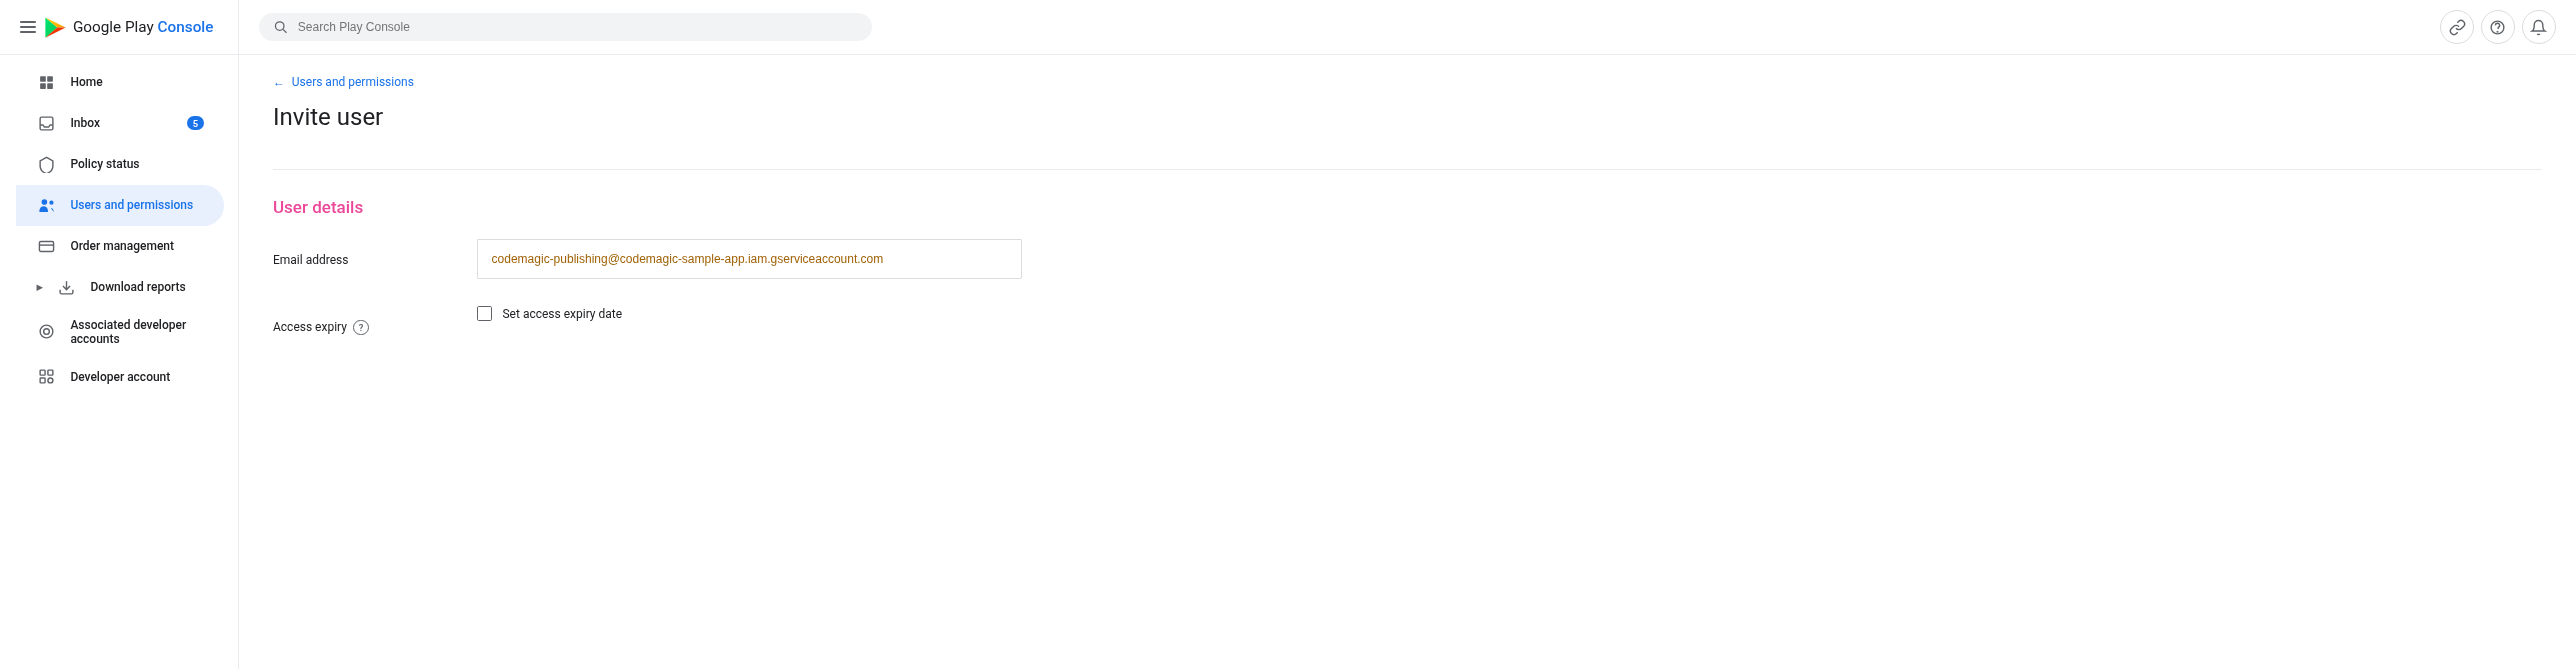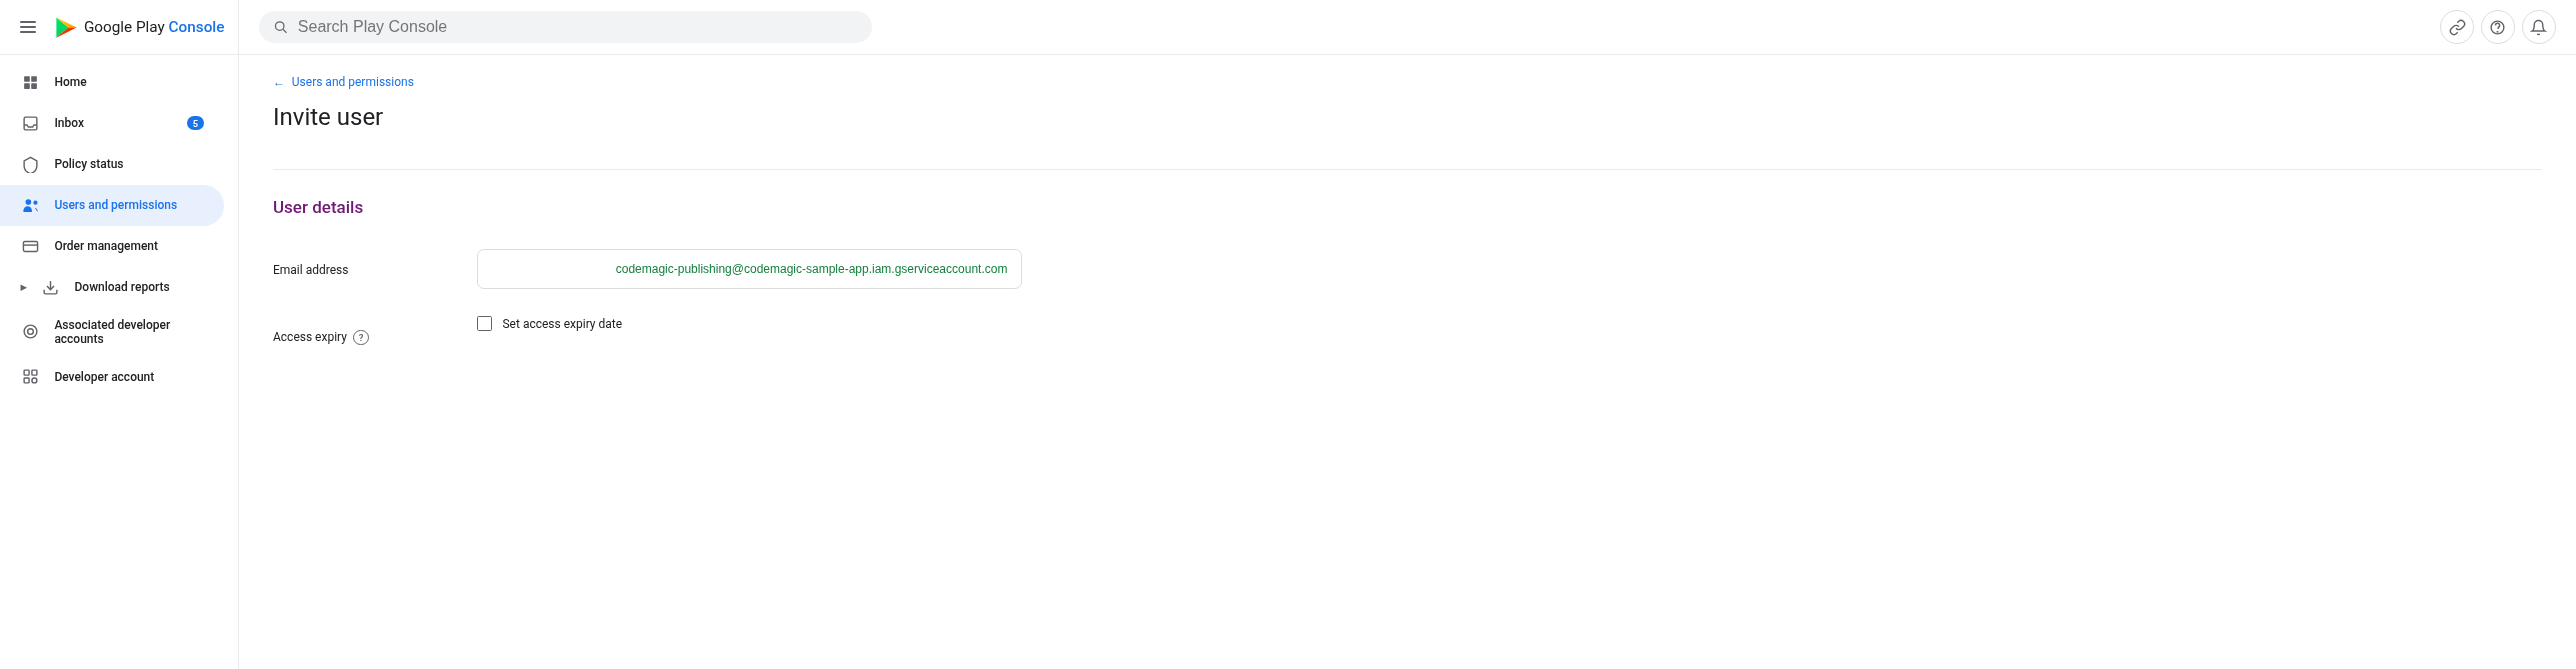--- a/index.html
+++ b/index.html
@@ -17,21 +17,21 @@
       flex-direction: column;
       overflow-y: auto;
     }
 
     .sidebar-header {
       display: flex;
       align-items: center;
       padding: 10.2px 13.6px;
       height: 55px;
       border-bottom: 0.9px solid #e8eaed;
-      gap: 11px;
+      gap: 0;
     }
 
     .hamburger-icon {
       display: flex; flex-direction: column; gap: 3.4px; cursor: pointer; padding: 6.8px;
     }
     .hamburger-icon span {
       display: block; width: 15.3px; height: 1.7px; background: #5f6368; border-radius: 0.9px;
     }
 
     .brand-logo {
@@ -54,20 +54,21 @@
       padding: 10.2px 20.4px;
       cursor: pointer;
       border-radius: 0 20.4px 20.4px 0;
       margin-right: 13.6px;
       position: relative;
       color: #202124;
       font-size: 12px;
       font-weight: 500;
       text-decoration: none;
       min-height: 41px;
+      margin-left: 16px;
     }
     .nav-item.active { background: #e8f0fe; color: #1a73e8; }
     .nav-item.active .nav-icon { color: #1a73e8; }
 
     .nav-icon {
       width: 20.4px; height: 20.4px; display: flex; align-items: center; justify-content: center;
       color: #5f6368; flex-shrink: 0;
     }
     .nav-label { flex: 1; }
     .nav-badge {
@@ -92,21 +93,21 @@
     }
 
     .search-bar {
       flex: 1; max-width: 613px;
       display: flex; align-items: center;
       background: #f1f3f4; border-radius: 20.4px;
       padding: 6.8px 13.6px; gap: 10.2px;
     }
     .search-bar input {
       border: none; background: transparent; outline: none;
-      font-size: 16px; color: #202124; width: 100%;
+      font-size: 12px; color: #202124; width: 100%;
     }
 
     .topbar-actions {
       display: flex; align-items: center; gap: 6.8px; margin-left: auto;
     }
     .icon-btn {
       width: 34px; height: 34px; border-radius: 50%;
       display: flex; align-items: center; justify-content: center;
       cursor: pointer; border: 0.9px solid #dadce0; background: #fff;
       color: #5f6368; font-size: 15.3px;
@@ -122,41 +123,41 @@
     }
 
     .page-title {
       font-size: 24px; font-weight: 400; color: #202124;
       margin-bottom: 38px;
     }
 
     .divider { border: none; border-top: 0.9px solid #e8eaed; margin-bottom: 27px; }
 
     .section-title {
-      font-size: 17px; font-weight: 500; color: #701a75;
-      margin-bottom: 32px;
+      font-size: 17px; font-weight: 500; color: #ec4899;
+      margin-bottom: 22px;
     }
 
     .form-row {
       display: flex; align-items: flex-start;
       gap: 34px; margin-bottom: 27px;
     }
 
     .form-label {
       width: 170px; font-size: 12px; color: #202124;
       padding-top: 13.6px; flex-shrink: 0;
     }
 
     .form-field { flex: 1; max-width: 545px; }
 
     .text-input {
       width: 100%; padding: 12px 13.6px;
-      border: 0.9px solid #dadce0; border-radius: 7px;
-      font-size: 12px; color: #15803d;
-      outline: none; background: #fff; text-align: right;
+      border: 0.9px solid #dadce0; border-radius: 1px;
+      font-size: 12px; color: #a16207;
+      outline: none; background: #fff;
     }
 
     .checkbox-row {
       display: flex; align-items: center; gap: 10.2px; text-align: center;
     }
     .checkbox-box {
       width: 15.3px; height: 15.3px; border: 1.7px solid #5f6368;
       border-radius: 1.7px; background: #fff; cursor: pointer;
       flex-shrink: 0;
     }

